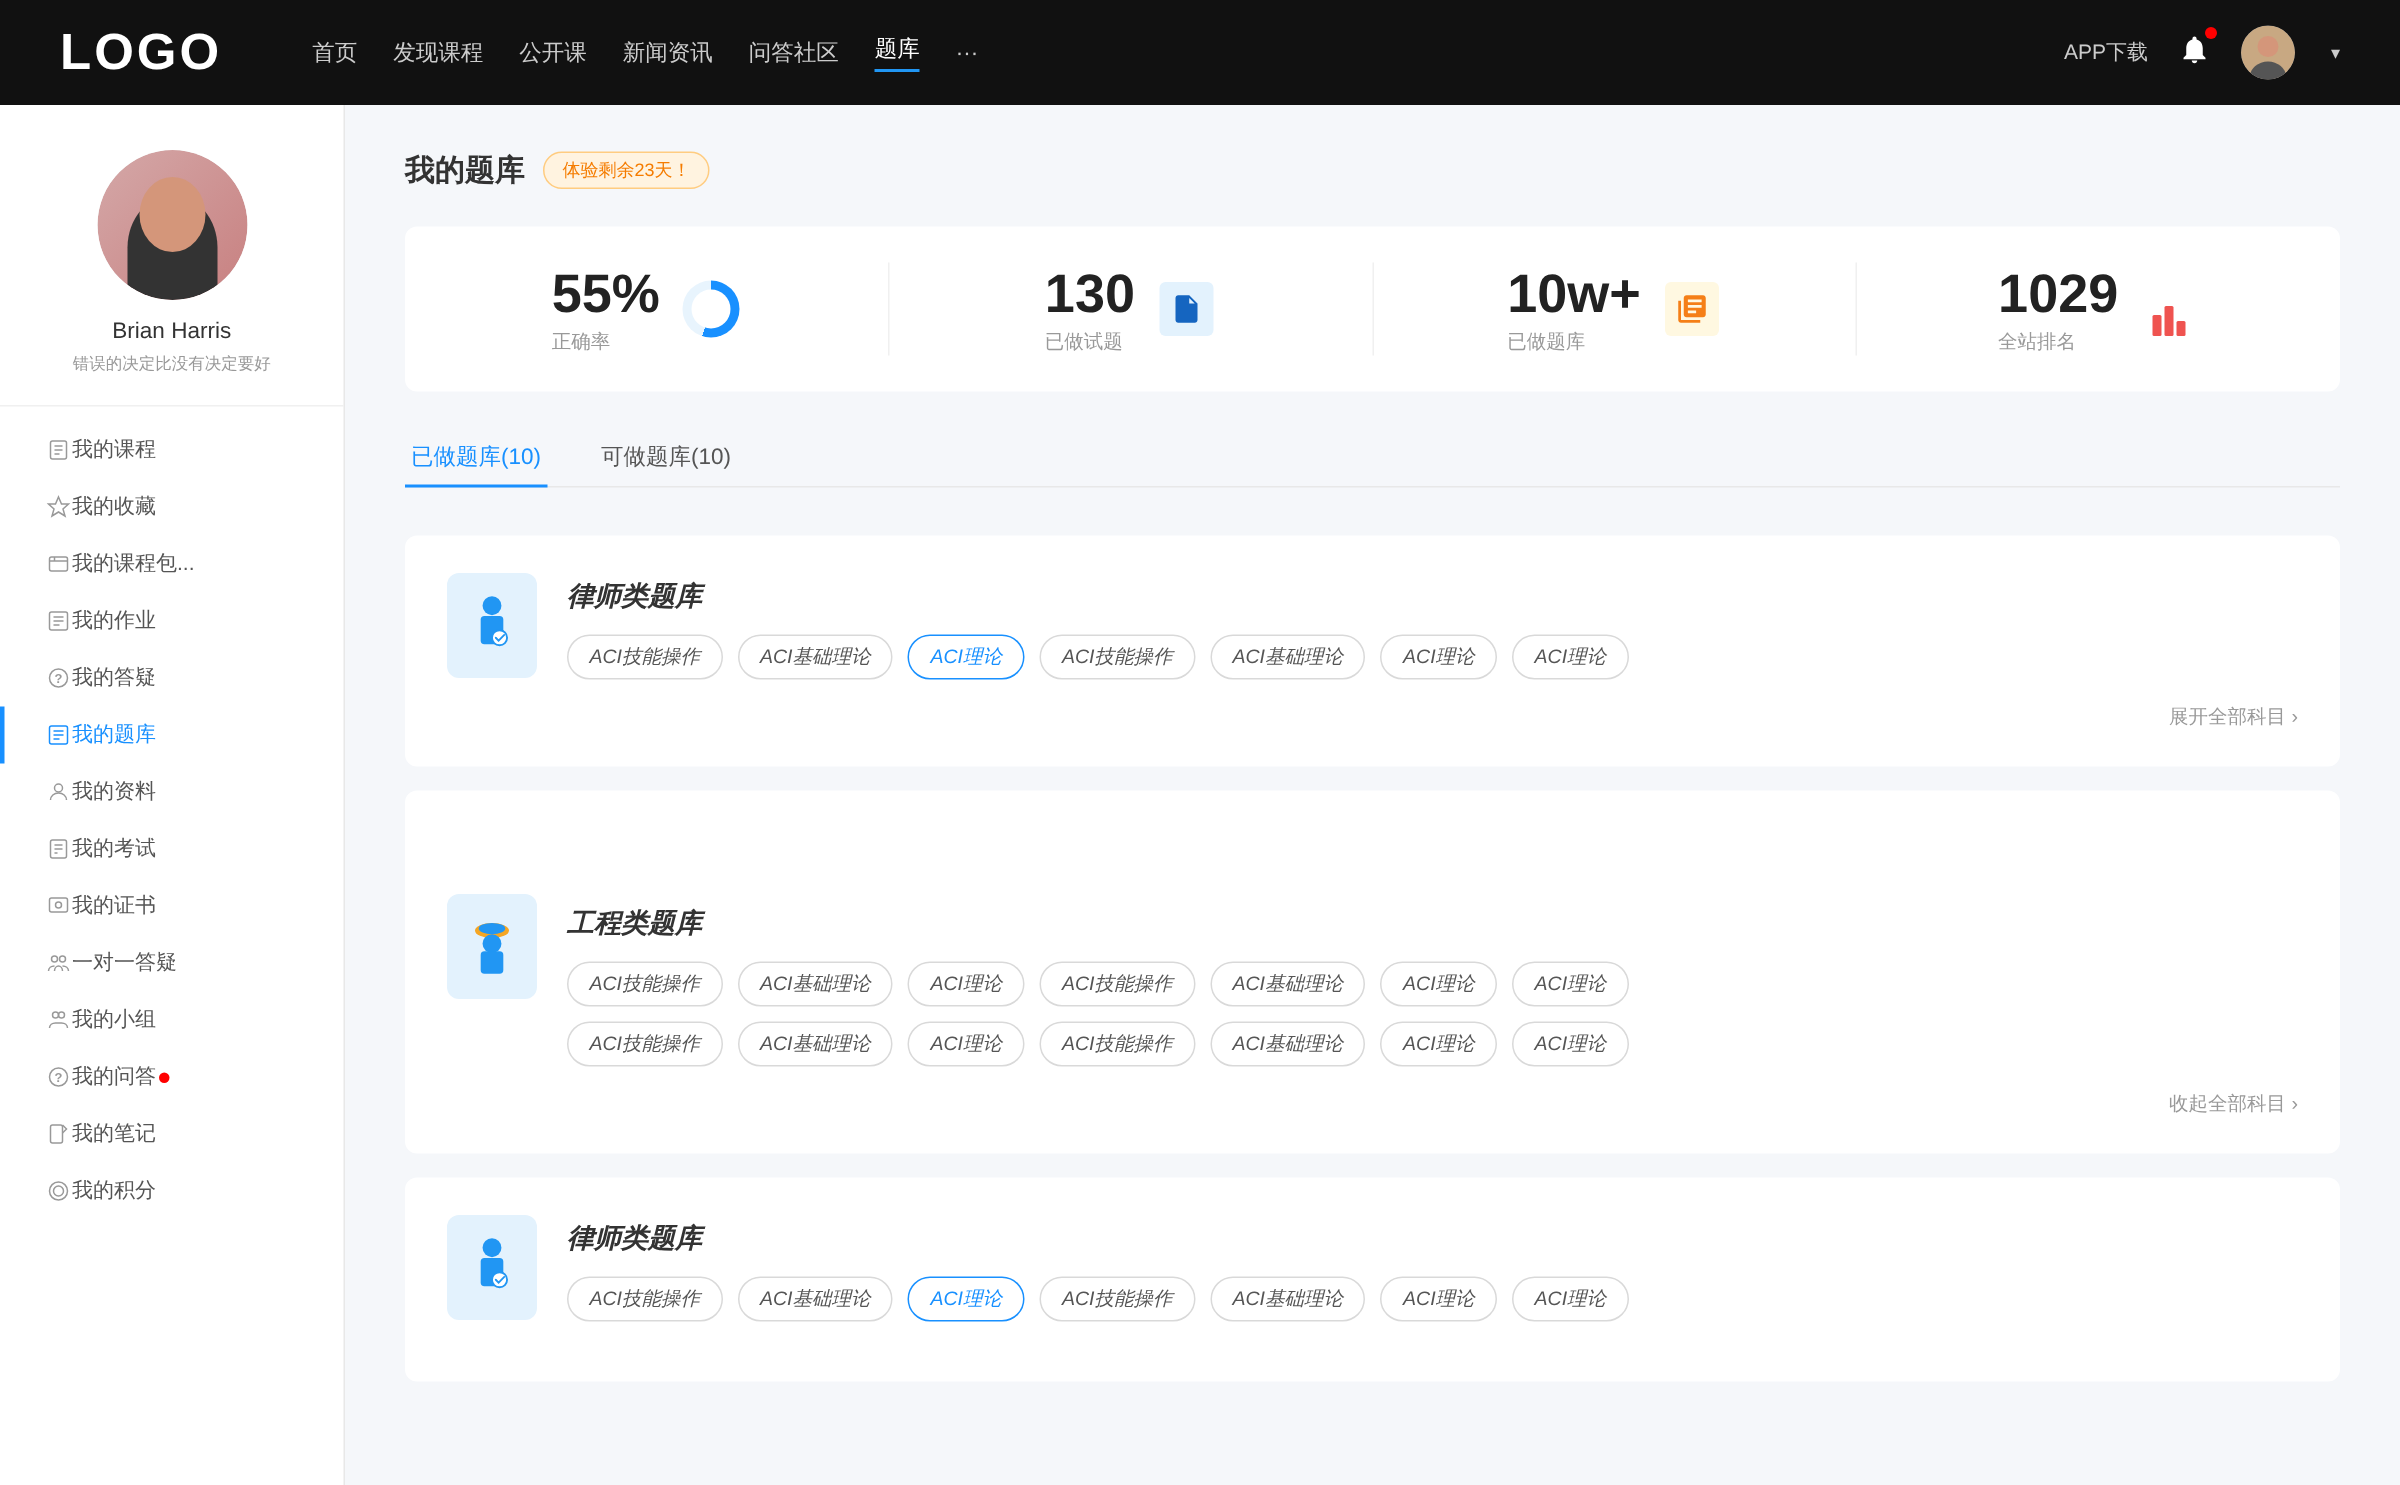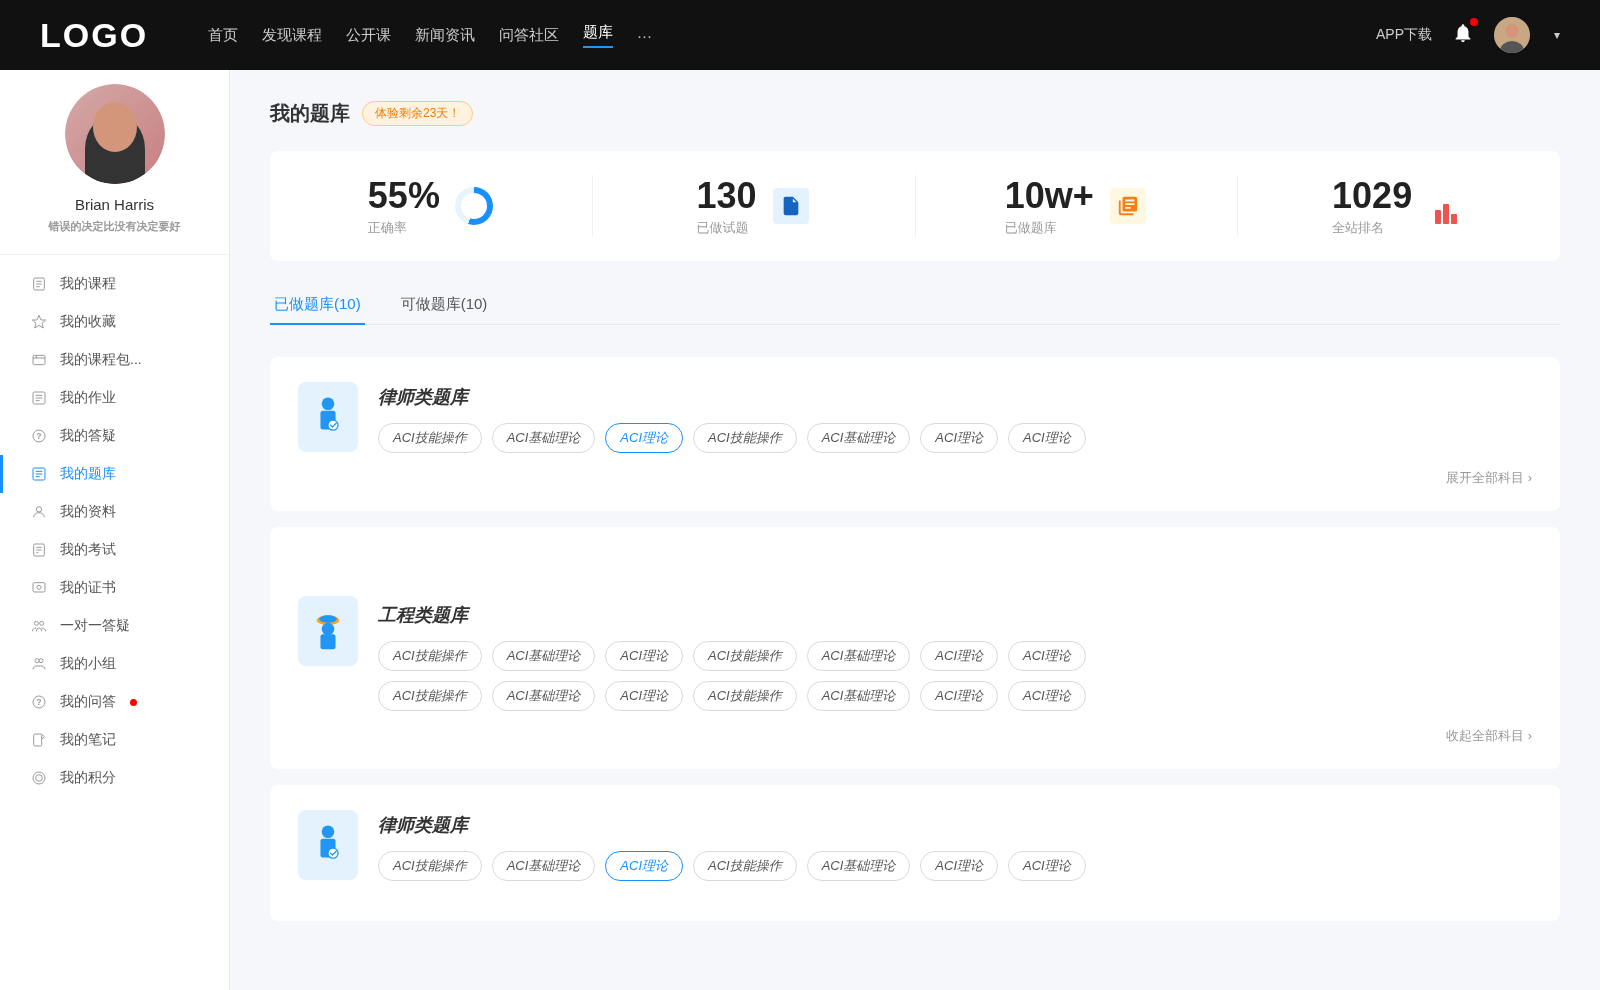--- a/index.html
+++ b/index.html
@@ -79,21 +79,21 @@
       display: flex;
       padding-top: 70px;
       min-height: 100vh;
     }
 
     
     .sidebar {
       width: 230px;
       background: white;
       min-height: calc(100vh - 70px);
-      padding: 14px 0 20px;
+      padding: 30px 0 20px;
       flex-shrink: 0;
       border-right: 1px solid #e8e8e8;
     }
     .sidebar-profile {
       display: flex;
       flex-direction: column;
       align-items: center;
       padding: 0 20px 20px;
       border-bottom: 1px solid #f0f0f0;
     }
@@ -134,33 +134,31 @@
     .profile-name {
       font-size: 15px;
       font-weight: 500;
       color: #333;
       margin-bottom: 6px;
     }
     .profile-motto {
       font-size: 11px;
       color: #999;
       text-align: center;
-      font-weight: bold;
     }
     .sidebar-menu {
       padding: 10px 0;
     }
     .sidebar-item {
       display: flex;
       align-items: center;
       padding: 10px 30px;
       cursor: pointer;
       color: #555;
       font-size: 14px;
-      gap: 12px;
       position: relative;
     }
     .sidebar-item.active {
       color: #1890ff;
       font-weight: 500;
     }
     .sidebar-item.active::before {
       content: '';
       position: absolute;
       left: 0; top: 0; bottom: 0;

